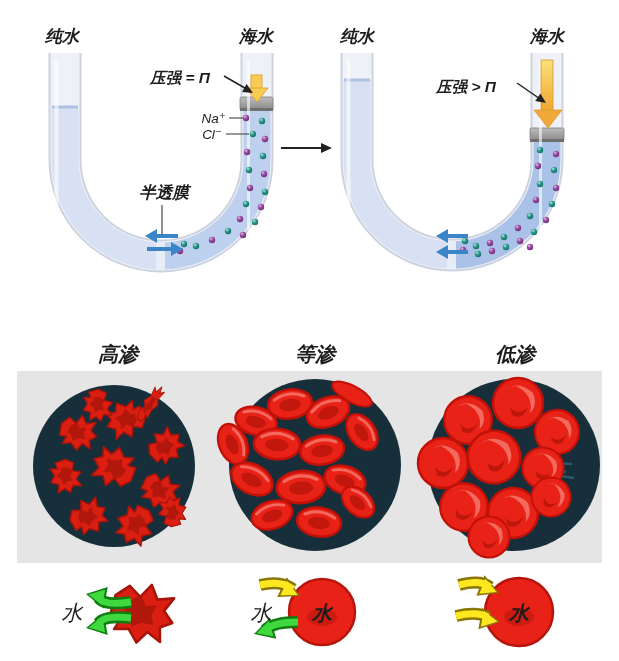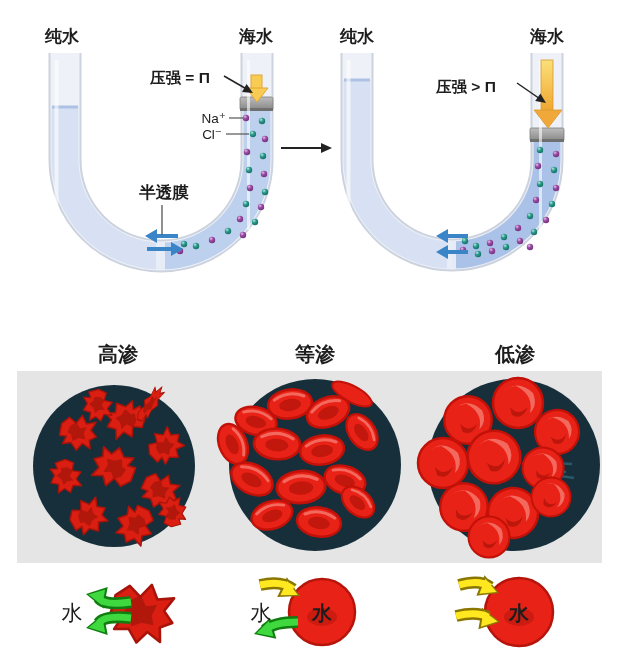--- a/index.html
+++ b/index.html
@@ -1,17 +1,17 @@
 <!DOCTYPE html>
 <html><head>
 <meta charset="utf-8">
 <style>
   html,body{margin:0;padding:0;background:#fff;}
   .stage{position:relative;width:619px;height:661px;background:#fff;overflow:hidden;
-         font-family:"Liberation Sans","DejaVu Sans",sans-serif;}
+         font-family:"Liberation Sans","DejaVu Sans",sans-serif;font-style:italic;}
   svg text{font-family:"Liberation Sans","DejaVu Sans",sans-serif;fill:#1d1d1d;}
   .lbl{font-weight:bold;}
 </style>
 </head>
 <body>
 
 <div class="stage">
 <svg width="619" height="661" viewBox="0 0 619 661">
   <defs>
     <linearGradient id="gpist" x1="0" y1="0" x2="0" y2="1">

